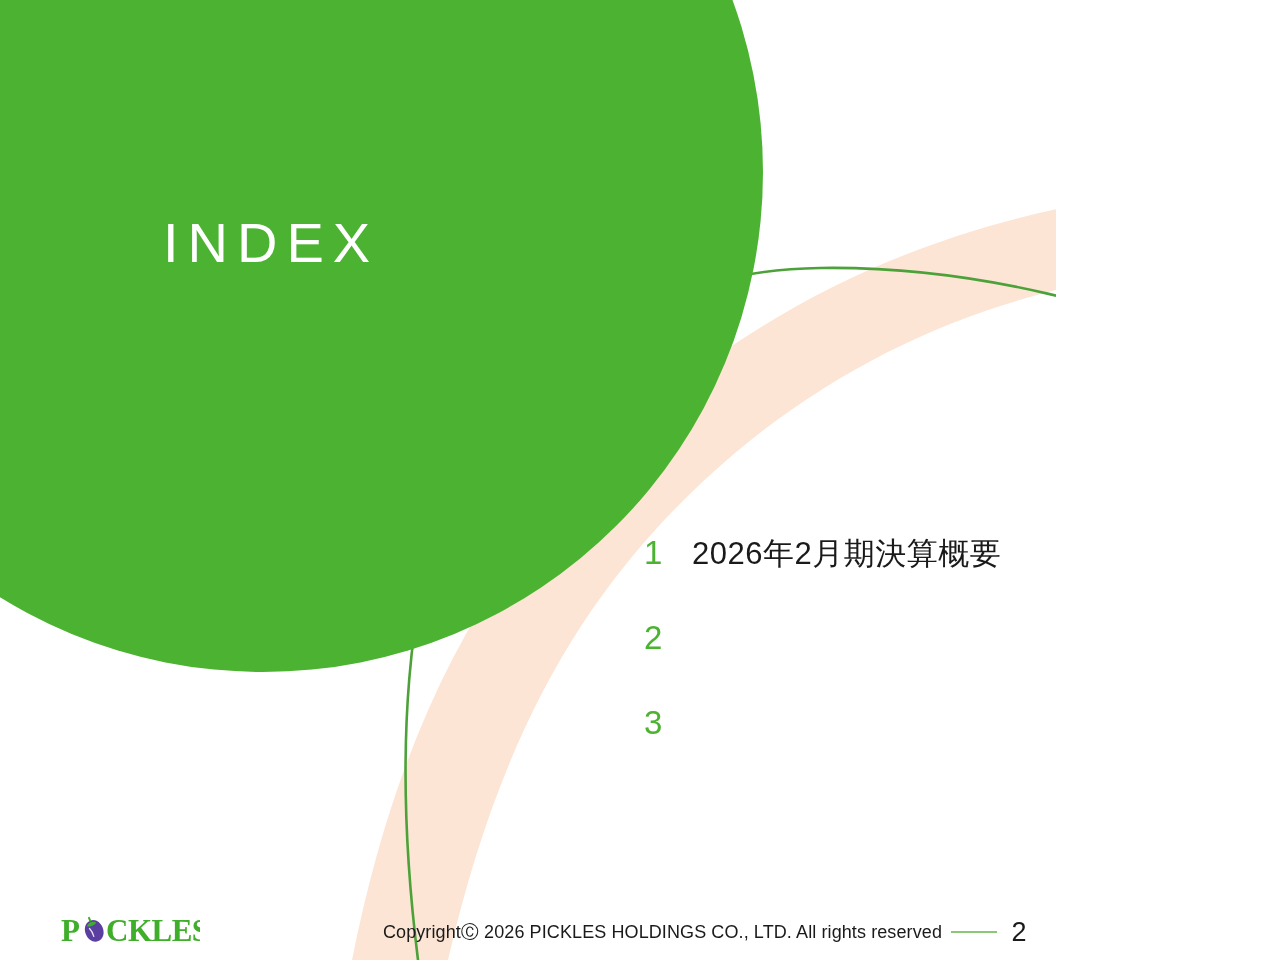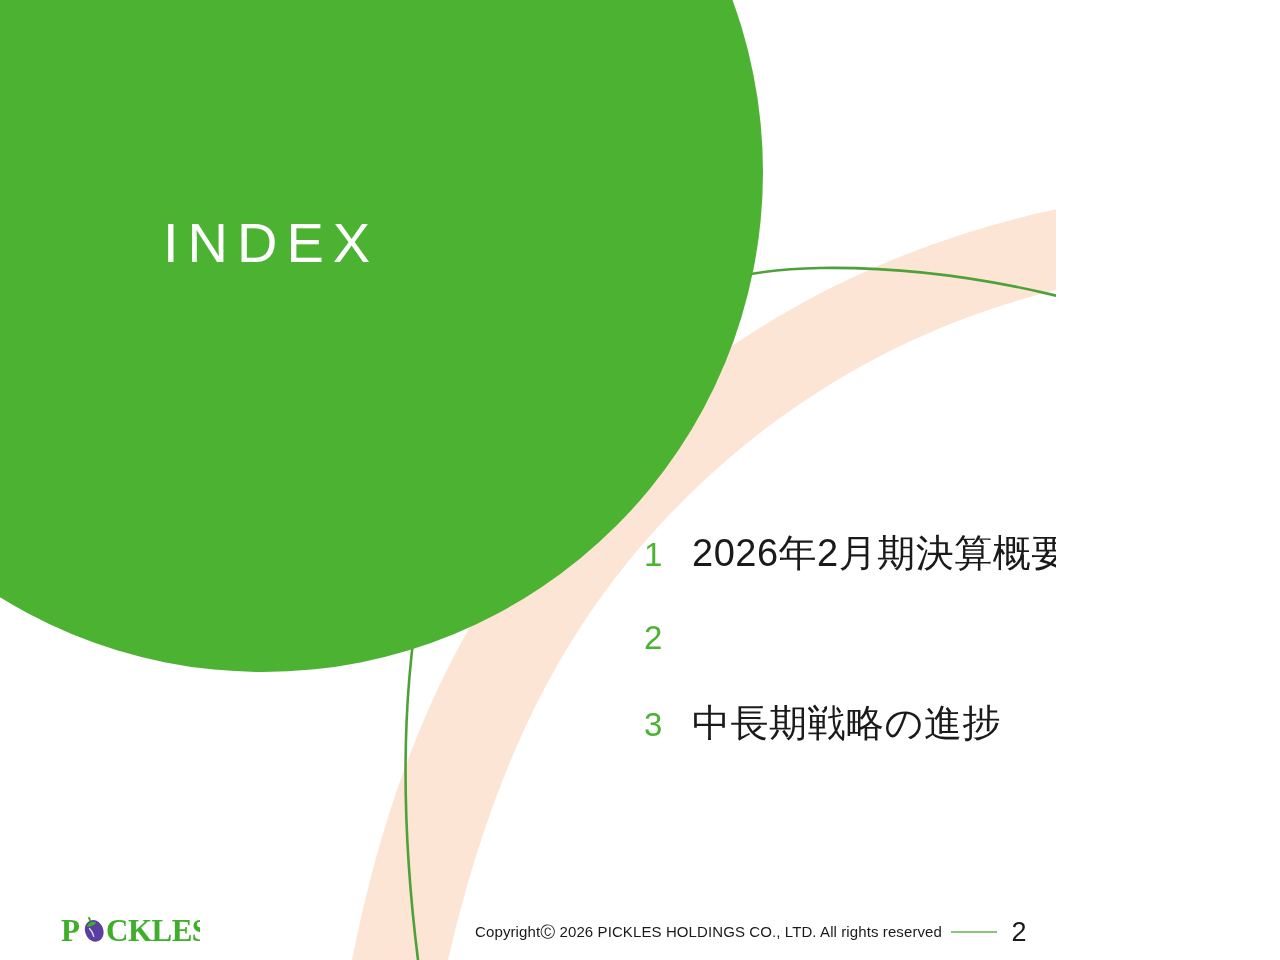--- a/index.html
+++ b/index.html
@@ -63,21 +63,21 @@
   }
   .index-num {
     width: 48px;
     flex: 0 0 48px;
     font-size: 33px;
     color: #4CB332;
     font-weight: 400;
     line-height: 46px;
   }
   .index-label {
-    font-size: 38px;
+    font-size: 31px;
     color: #1a1a1a;
     line-height: 46px;
     letter-spacing: 0.5px;
     white-space: nowrap;
   }
 
   
   #footer-logo {
     position: absolute;
     left: 60px;
@@ -88,21 +88,21 @@
   #footer-right {
     position: absolute;
     right: 14px;
     top: 912px;
     display: flex;
     align-items: center;
     gap: 0px;
     height: 40px;
   }
   #copyright {
-    font-size: 15px;
+    font-size: 18px;
     color: #1a1a1a;
     white-space: nowrap;
     letter-spacing: 0.1px;
   }
   #footer-rule {
     width: 46px;
     height: 2px;
     background: #8CC677;
     margin: 0 11px 0 9px;
     flex: 0 0 46px;
@@ -156,21 +156,20 @@
       <span class="index-num">1</span>
       <span class="index-label">2026年2月期決算概要</span>
     </div>
 
     <div class="index-row">
       <span class="index-num">2</span>
     </div>
 
     <div class="index-row">
       <span class="index-num">3</span>
-      <span class="index-label">中長期戦略の進捗</span>
     </div>
 
   </div>
 
   <svg id="footer-logo" viewBox="0 0 280 84" xmlns="http://www.w3.org/2000/svg">
     <text x="2" y="66" font-family="'Liberation Serif', 'DejaVu Serif', serif" font-size="62" font-weight="bold" fill="#3FAE2A">P</text>
     <g transform="translate(47,16) rotate(-22 20 26)">
       <path d="M20 8 C31 8 38 18 38 30 C38 43 30 52 20 52 C10 52 2 43 2 30 C2 18 9 8 20 8 Z" fill="#5B3FA0"></path>
       <path d="M10 16 C14 10 26 10 30 16 C26 20 14 20 10 16 Z" fill="#3FAE2A"></path>
       <rect x="18" y="0" width="4" height="10" rx="2" fill="#3FAE2A"></rect>

